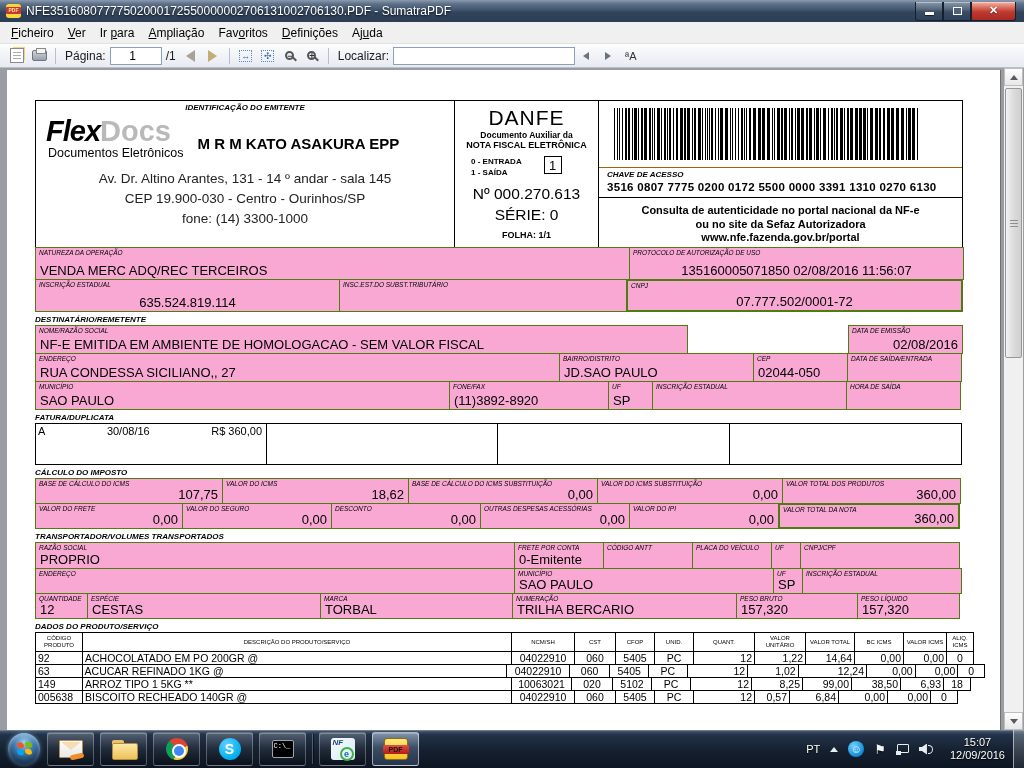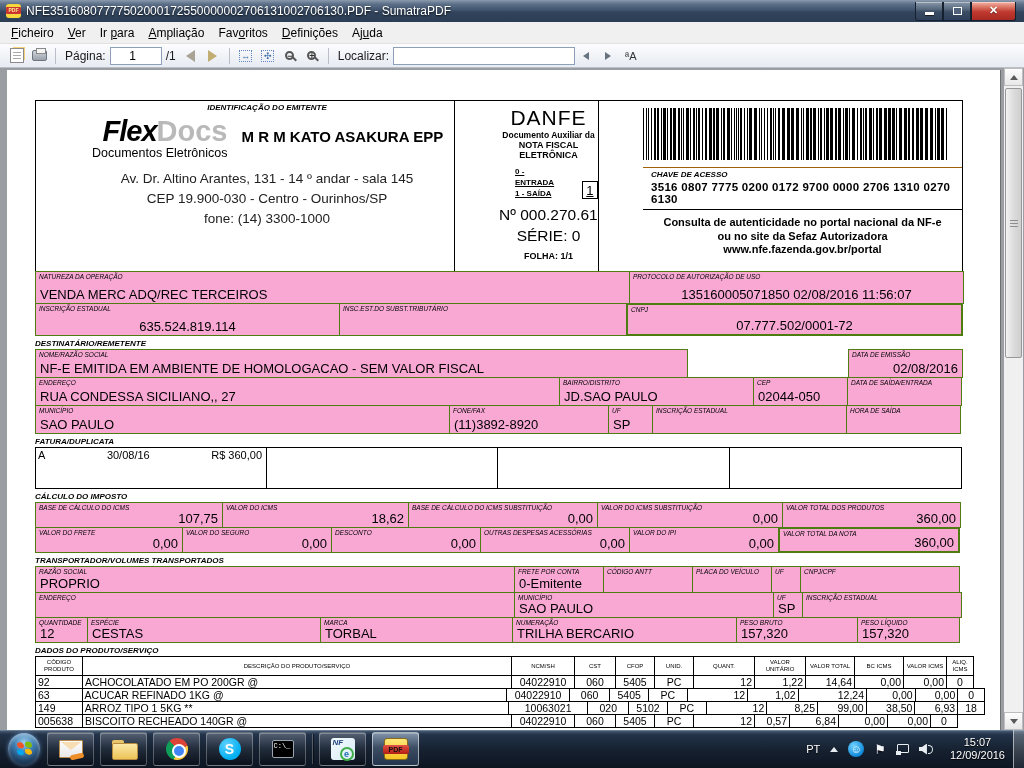--- a/index.html
+++ b/index.html
@@ -60,35 +60,35 @@
   .case-ico { font-size:11px; color:#333; margin-left:6px; }
 
   
   #docarea { position:absolute; top:68px; left:0; width:1024px; height:662px; background:#9a9da1; overflow:hidden; }
   #page { position:absolute; left:7px; top:2px; width:994px; height:760px; background:#fff; border-right:1px solid #707070; padding-top:30px; color:#000; }
   .ind { margin-left:28px; width:930px; }
   .sect { font-size:8px; font-weight:bold; font-style:italic; margin:3px 0 1px 28px; }
 
   
   #hdr { display:flex; }
-  .hcell { border:1px solid #000; background:#fff; height:172px;padding-left:44px; }
+  .hcell { border:1px solid #000; background:#fff; height:148px; }
   .hcell + .hcell { margin-left:-1px; }
   #hd-emit { width:420px; padding-top:2px; }
   .emit-title { text-align:center; font-size:8px; font-weight:bold; font-style:italic; }
-  .logo-row { display:flex; align-items:flex-start; padding:6px 6px 0 10px;text-align:right; }
+  .logo-row { display:flex; align-items:flex-start; padding:6px 6px 0 10px; }
   .logo-flex { font-size:29px; font-weight:bold; font-style:italic; letter-spacing:-1px; line-height:26px; }
   .logo-docs { font-size:29px; font-weight:bold; color:#b9b9b9; letter-spacing:0px; line-height:26px; }
   .logo-sub { font-size:12.5px; margin:1px 0 0 2px; }
-  .emit-nome { font-size:15px; font-weight:bold; margin:10px 0 0 14px; white-space:nowrap; }
+  .emit-nome { font-size:15px; font-weight:bold; margin:17px 0 0 14px; white-space:nowrap; }
   .emit-addr { text-align:center; font-size:13.5px; line-height:20px; margin-top:9px; color:#222; }
   #hd-danfe { width:145px; text-align:center; padding-top:5px; }
   .danfe-t { font-size:21px; letter-spacing:1px; }
   .danfe-s1 { font-size:8.5px; font-weight:bold; }
   .danfe-s2 { font-size:9px; font-weight:bold; }
-  .es-wrap { display:flex; align-items:flex-end; margin:6px 0 0 16px; text-align:left;text-decoration:underline; }
+  .es-wrap { display:flex; align-items:flex-start; margin:6px 0 0 16px; text-align:left; }
   .es-lines { font-size:8px; font-weight:bold; line-height:11px; }
   .tipo-box { width:18px; height:18px; border:1px solid #000; font-size:13px; line-height:17px; text-align:center; margin-left:22px; }
   .danfe-num { font-size:15.5px; margin-top:7px; white-space:nowrap; }
   .danfe-serie { font-size:15.5px; margin-top:3px; }
   .danfe-folha { font-size:9px; font-weight:bold; margin-top:6px; }
   #hd-right { width:365px; display:flex; flex-direction:column; }
   #barcode { width:334px; height:52px; margin:7px auto 0; display:flex; align-items:stretch; overflow:hidden; }
   .bar { height:100%; background:#000; flex:0 0 auto; }
   .gap { height:100%; background:#fff; flex:0 0 auto; }
   #chavebox { border-top:1px solid #a16207; border-bottom:1px solid #000; margin-top:7px; padding:2px 8px 4px; }
@@ -464,21 +464,21 @@
               <span class="gap" style="width: 1px;"></span>
               <span class="bar" style="width: 3px;"></span>
               <span class="gap" style="width: 1px;"></span>
               <span class="bar" style="width: 3px;"></span>
               <span class="gap" style="width: 2px;"></span>
               <span class="bar" style="width: 1px;"></span>
               <span class="gap" style="width: 2px;"></span>
             </div>
           <div id="chavebox">
             <div class="chave-lbl">CHAVE DE ACESSO</div>
-            <div class="chave-num">3516 0807 7775 0200 0172 9700 0000 2706 1310 0270 6130</div>
+            <div class="chave-num">3516 0807 7775 0200 0172 5500 0000 3391 1310 0270 6130</div>
           </div>
           <div id="consulta">
             <div>Consulta de autenticidade no portal nacional da NF-e</div>
             <div>ou no site da Sefaz Autorizadora</div>
             <div>www.nfe.fazenda.gov.br/portal</div>
           </div>
         </div>
       </div>
 
       <div id="row-n1" class="frow" style="height: 33px;">
@@ -733,21 +733,21 @@
             <div class="pc al-r" style="width: 62px;">12</div>
             <div class="pc al-r" style="width: 52px;">1,02</div>
             <div class="pc al-r" style="width: 70px;">12,24</div>
             <div class="pc al-r" style="width: 50px;">0,00</div>
             <div class="pc al-r" style="width: 44px;">0,00</div>
             <div class="pc al-c" style="width: 28px;">0</div>
           </div>
           <div class="prow pd">
             <div class="pc al-l" style="width: 48px;">149</div>
             <div class="pc al-l" style="width: 430px;">ARROZ TIPO 1 5KG **</div>
-            <div class="pc al-c" style="width: 81px;">10063021</div>
+            <div class="pc al-c" style="width: 61px;">10063021</div>
             <div class="pc al-c" style="width: 42px;">020</div>
             <div class="pc al-c" style="width: 40px;">5102</div>
             <div class="pc al-c" style="width: 40px;">PC</div>
             <div class="pc al-r" style="width: 62px;">12</div>
             <div class="pc al-r" style="width: 52px;">8,25</div>
             <div class="pc al-r" style="width: 50px;">99,00</div>
             <div class="pc al-r" style="width: 50px;">38,50</div>
             <div class="pc al-r" style="width: 44px;">6,93</div>
             <div class="pc al-c" style="width: 28px;">18</div>
           </div>

